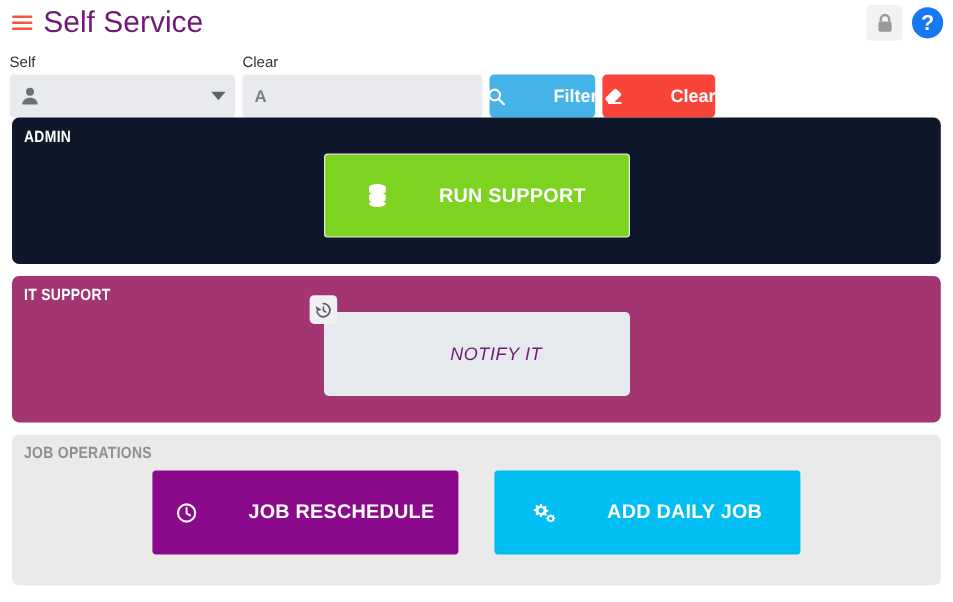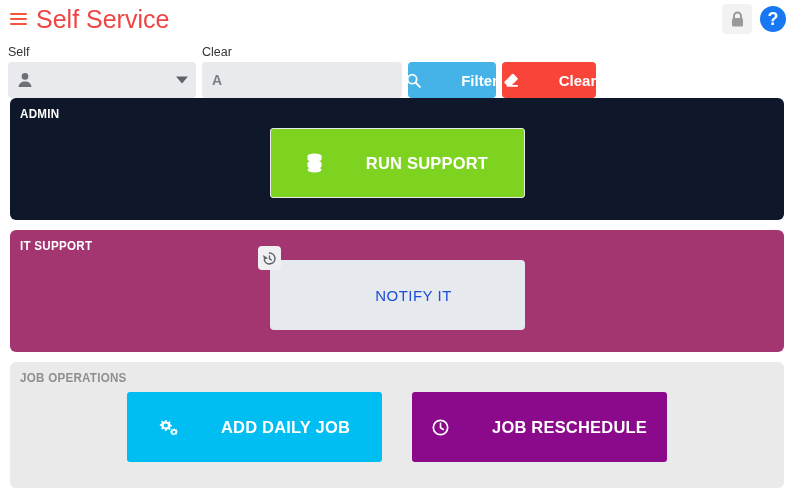--- a/index.html
+++ b/index.html
@@ -40,21 +40,21 @@
   }
   .hamburger span {
     display: block;
     height: 2px;
     width: 100%;
     background: #f4563c;
     border-radius: 1px;
   }
   .app-title {
     font-size: 25px;
-    color: #ef4444;
+    color: #701a75;
     font-weight: 400;
     line-height: 28px;
     letter-spacing: 0px;
   }
 
   .topbar-right {
     position: absolute;
     right: 8px;
     top: 4px;
     display: flex;
@@ -231,26 +231,27 @@
     box-sizing: border-box;
   }
   .tile-label { white-space: nowrap; margin-left: 33px; }
 
   .tile-backup {
     background: #7ed321;
     border: 1px solid #e9e9e9;
   }
   .tile-notify {
     background: #e6e9ee;
-    color: #1d4ed8;
+    color: #701a75;
     font-family: "Liberation Sans", sans-serif;
     font-weight: normal;
     font-size: 15px;
     letter-spacing: 0.5px;
     border-radius: 4px;
+    font-style: italic;
   }
   .tile-adddaily { background: #00bdf2; }
   .tile-resched  { background: #8b0a8b; }
 
   .hist-badge {
     position: absolute;
     left: -12px;
     top: -14px;
     width: 23px;
     height: 24px;
@@ -369,35 +370,35 @@
         </span>
       </div>
       <span class="tile-label">NOTIFY IT</span>
     </div>
   </div>
 </div>
 
 <div class="section sec-job">
   <div class="section-title">JOB OPERATIONS</div>
   <div class="btn-row">
+    <div class="tile tile-resched">
+      <span>
+        <svg width="17" height="17" viewBox="0 0 18 18">
+          <circle cx="9" cy="9" r="7.6" fill="none" stroke="#ffffff" stroke-width="1.8"></circle>
+          <path d="M9 4.6V9.2l3 1.9" fill="none" stroke="#ffffff" stroke-width="1.7" stroke-linecap="round"></path>
+        </svg>
+      </span>
+      <span class="tile-label">JOB RESCHEDULE</span>
+    </div>
+
     <div class="tile tile-adddaily">
       <span>
         <svg width="19" height="17" viewBox="0 0 19 17">
           <path d="M7.6 1.2 6.2 1l-.5 1.4-1.3.3L3.3 1.7 2.2 2.6l.6 1.3-.6 1.2-1.4.3v1.4l1.4.3.6 1.2-.6 1.3 1.1.9 1.1-.8 1.3.3L6.2 12l1.4-.2.5-1.4 1.3-.3 1.1.8 1.1-.9-.6-1.3.6-1.2 1.4-.3V6l-1.4-.3-.6-1.2.6-1.3-1.1-.9-1.1.8-1.3-.3z" fill="#ffffff"></path>
           <circle cx="6.9" cy="6.5" r="2.1" fill="#00bdf2"></circle>
           <path d="M15.4 9.6l-.9-.1-.3.9-.9.2-.7-.5-.7.6.4.8-.4.8-.9.2v.9l.9.2.4.8-.4.8.7.6.7-.5.9.2.3.9.9-.1.3-.9.9-.2.7.5.7-.6-.4-.8.4-.8.9-.2v-.9l-.9-.2-.4-.8.4-.8-.7-.6-.7.5-.9-.2z" fill="#ffffff"></path>
           <circle cx="14.9" cy="13.1" r="1.4" fill="#00bdf2"></circle>
         </svg>
       </span>
       <span class="tile-label">ADD DAILY JOB</span>
     </div>
-
-    <div class="tile tile-resched">
-      <span>
-        <svg width="17" height="17" viewBox="0 0 18 18">
-          <circle cx="9" cy="9" r="7.6" fill="none" stroke="#ffffff" stroke-width="1.8"></circle>
-          <path d="M9 4.6V9.2l3 1.9" fill="none" stroke="#ffffff" stroke-width="1.7" stroke-linecap="round"></path>
-        </svg>
-      </span>
-      <span class="tile-label">JOB RESCHEDULE</span>
-    </div>
   </div>
 </div>
 
 </body></html>

